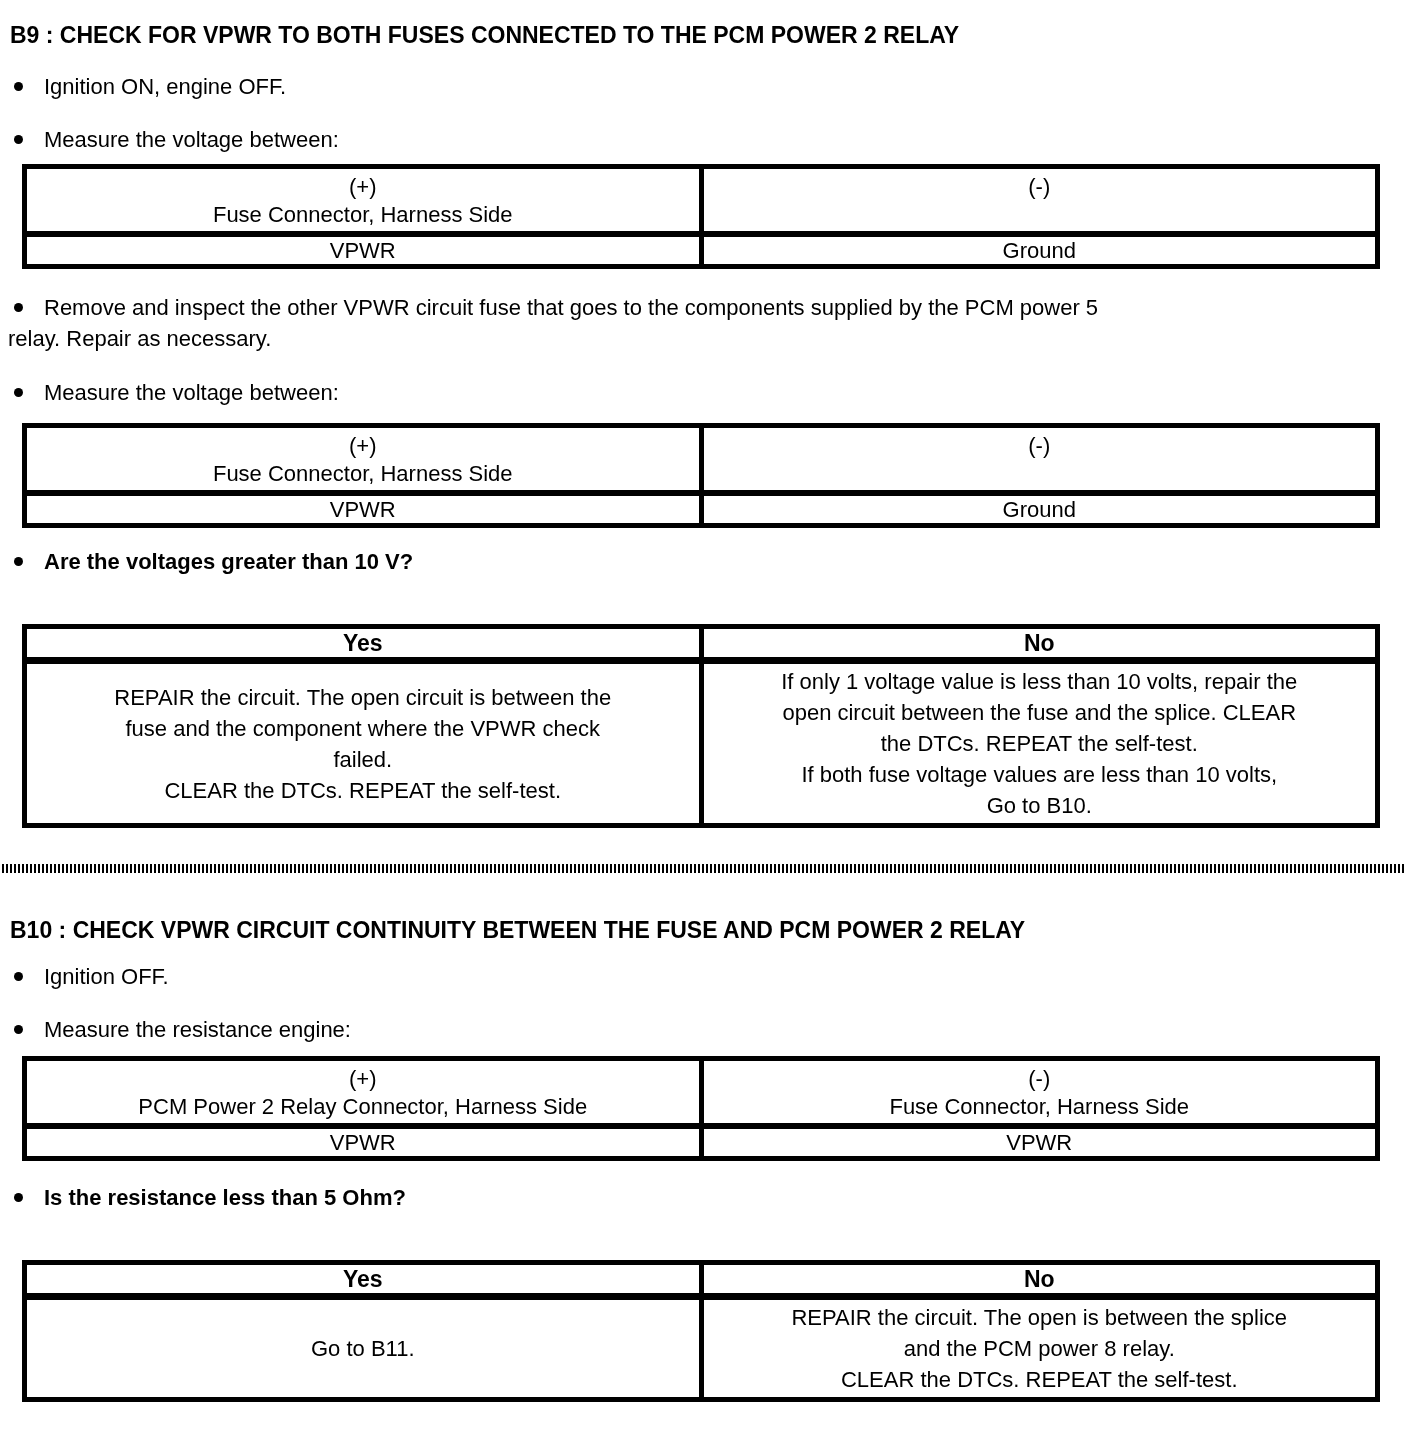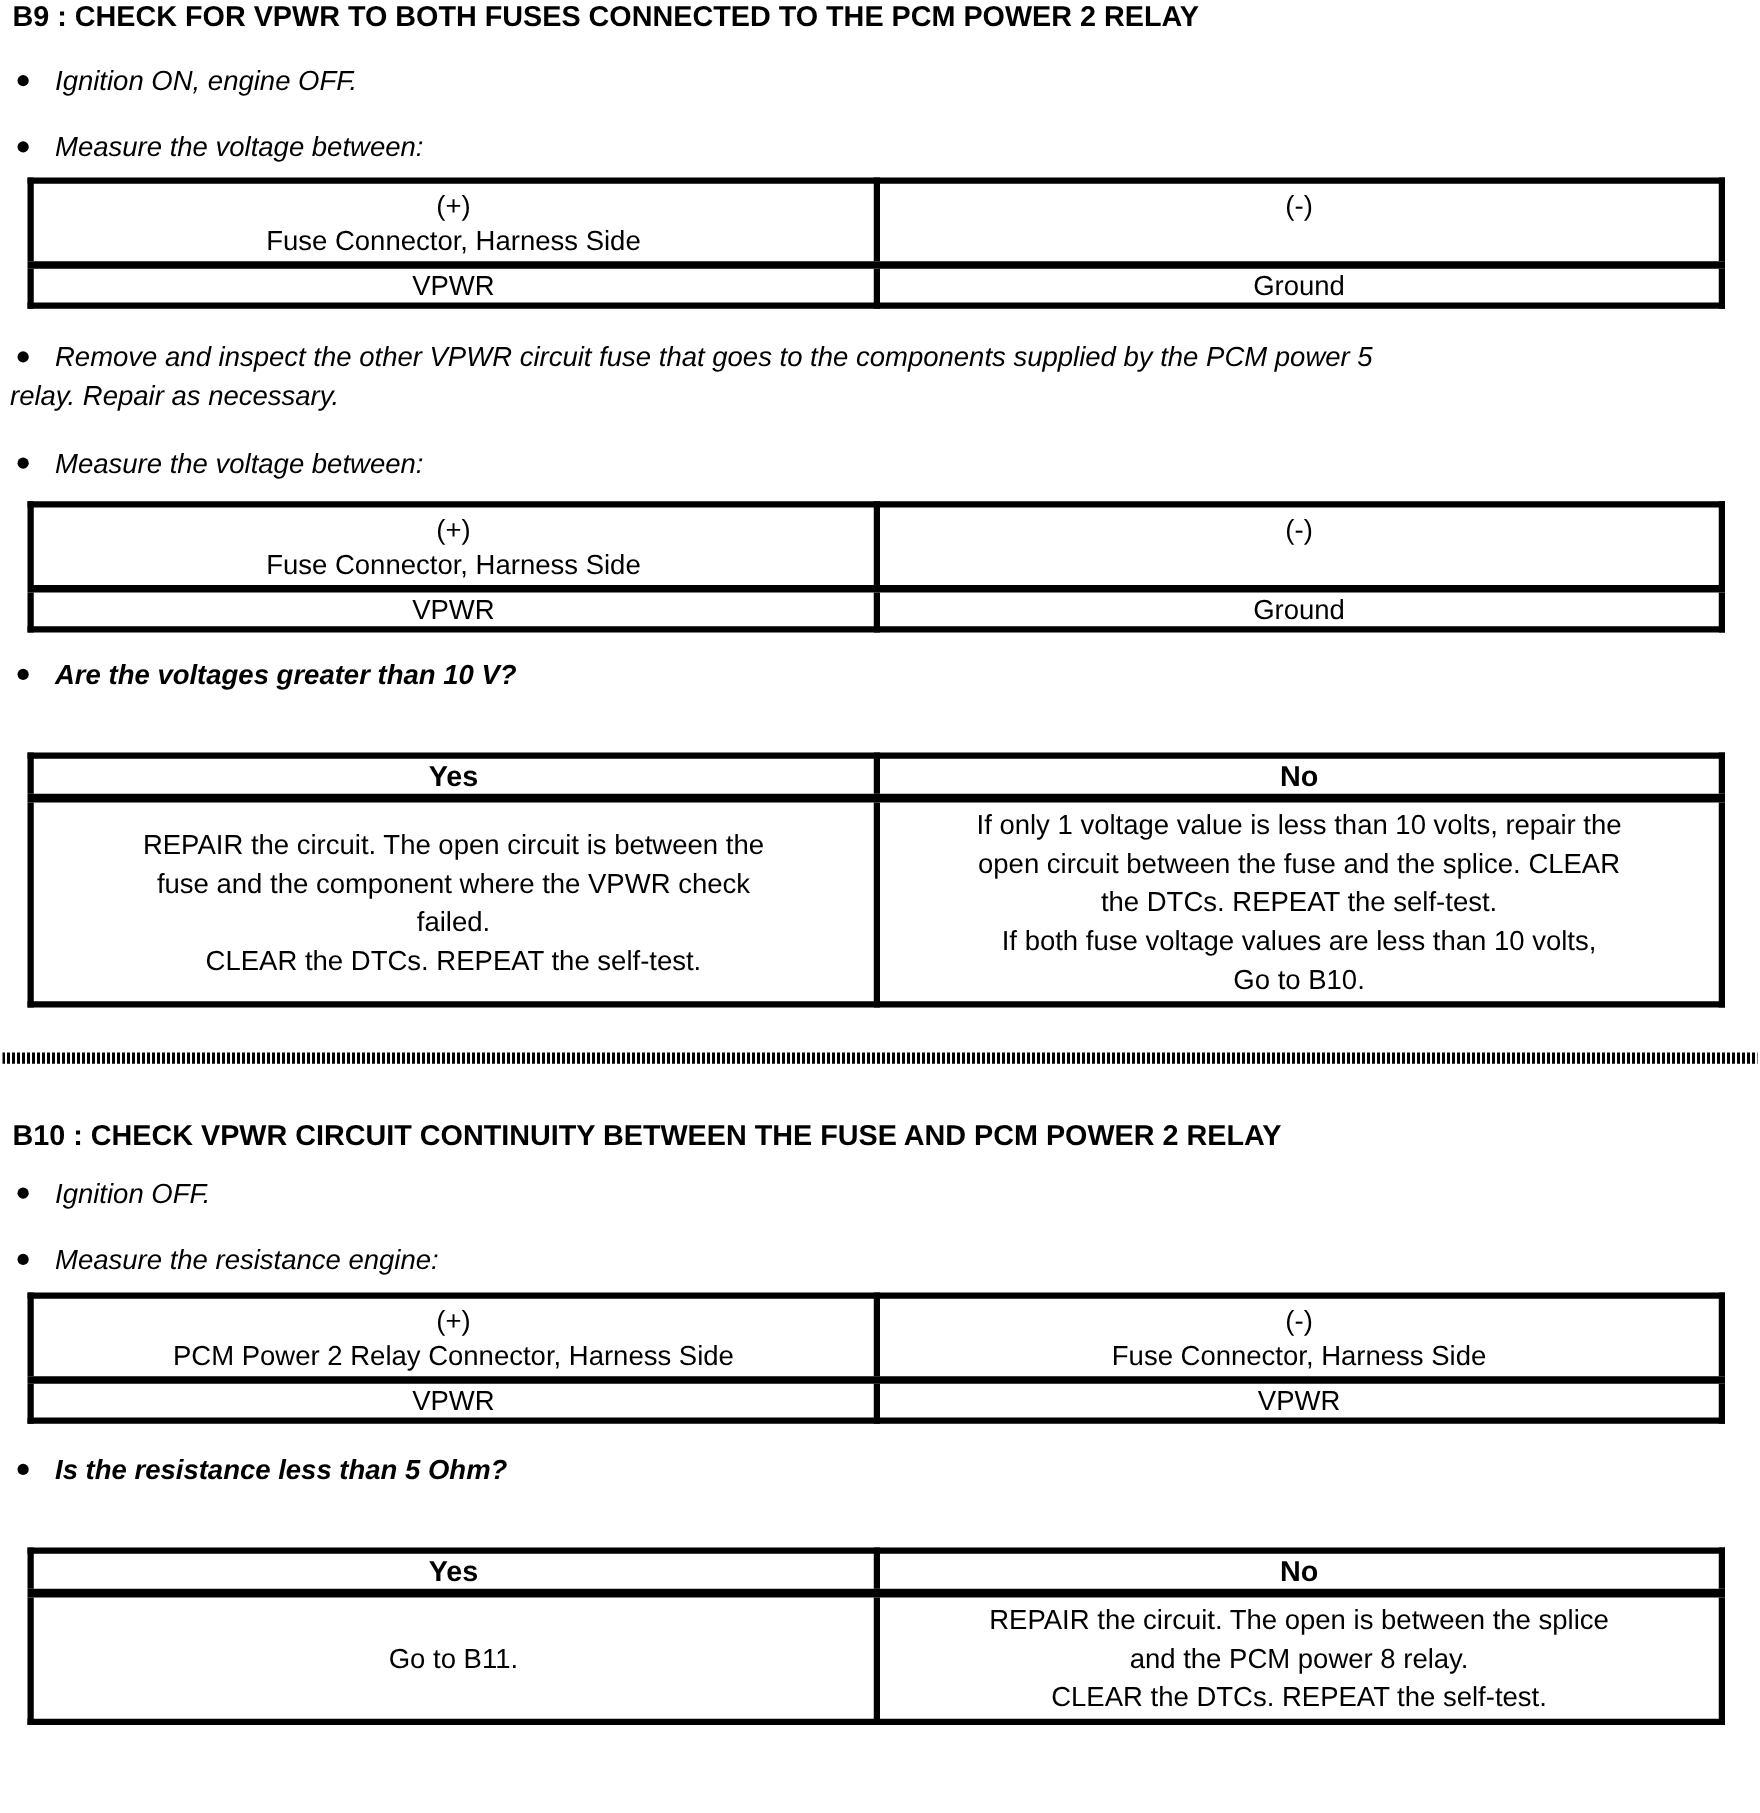--- a/index.html
+++ b/index.html
@@ -10,21 +10,20 @@
     font-size:22px;line-height:31px;
     overflow:hidden;
   }
   .heading{
     font-weight:bold;font-size:23px;line-height:27px;
     margin:0 12px 0 10px;
   }
   .bullet-para{
     margin:12px 14px 0 8px;
     white-space:pre-line;
-    font-style:italic;
   }
   .bullet-para.bold{font-weight:bold;}
   .dot{
     display:inline-block;width:9px;height:9px;border-radius:50%;
     background:#000;margin:0 21px 3px 6px;vertical-align:middle;
   }
   table{
     border-collapse:collapse;table-layout:fixed;
     width:1358px;margin-left:22px;
     font-size:22px;
@@ -46,21 +45,21 @@
     vertical-align:middle;white-space:pre-line;
   }
   .dotted-rule{
     width:1404px;height:9px;margin-left:2px;
     background:repeating-linear-gradient(90deg,#000 0 2px,#fff 2px 4px);
   }
 </style>
 </head>
 <body>
 
-<div style="padding-top:0;">
+<div style="padding-top:22px;">
   <div class="heading">B9 : CHECK FOR VPWR TO BOTH FUSES CONNECTED TO THE PCM POWER 2 RELAY</div>
 
   <div class="bullet-para" style="margin-top:22px;"><span class="dot"></span><span>Ignition ON, engine OFF.</span></div>
 
   <div class="bullet-para" style="margin-top:22px;"><span class="dot"></span><span>Measure the voltage between:</span></div>
 
   <table class="mtable" style="margin-top:9px;">
     <colgroup>
         <col style="width:50%">
         <col style="width:50%">

